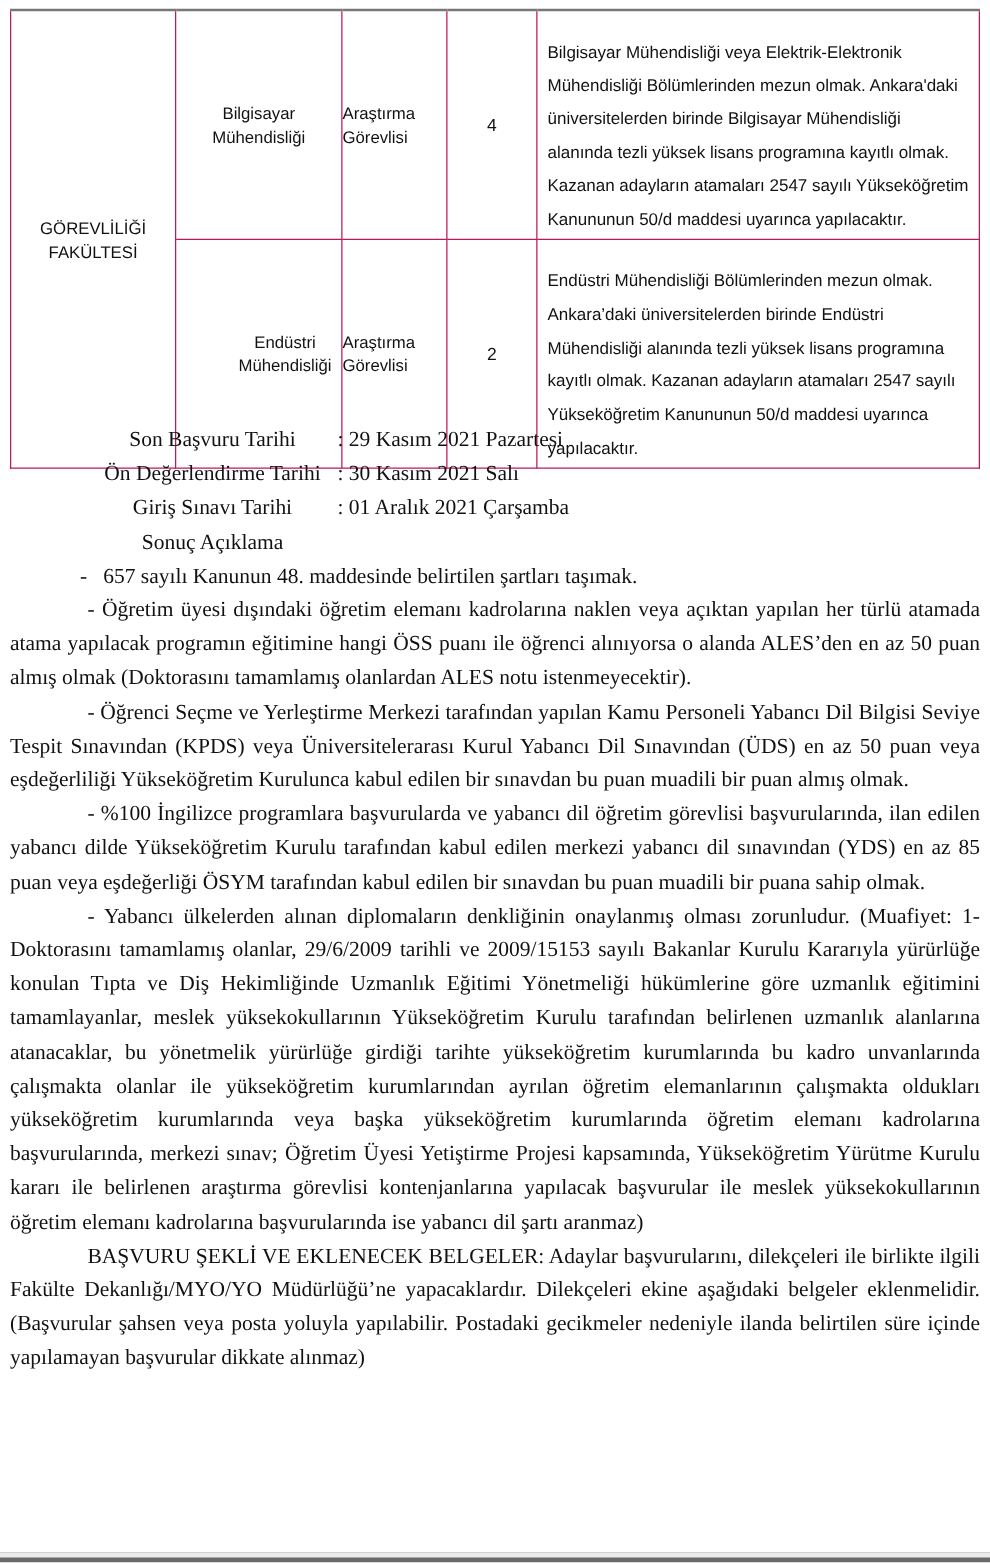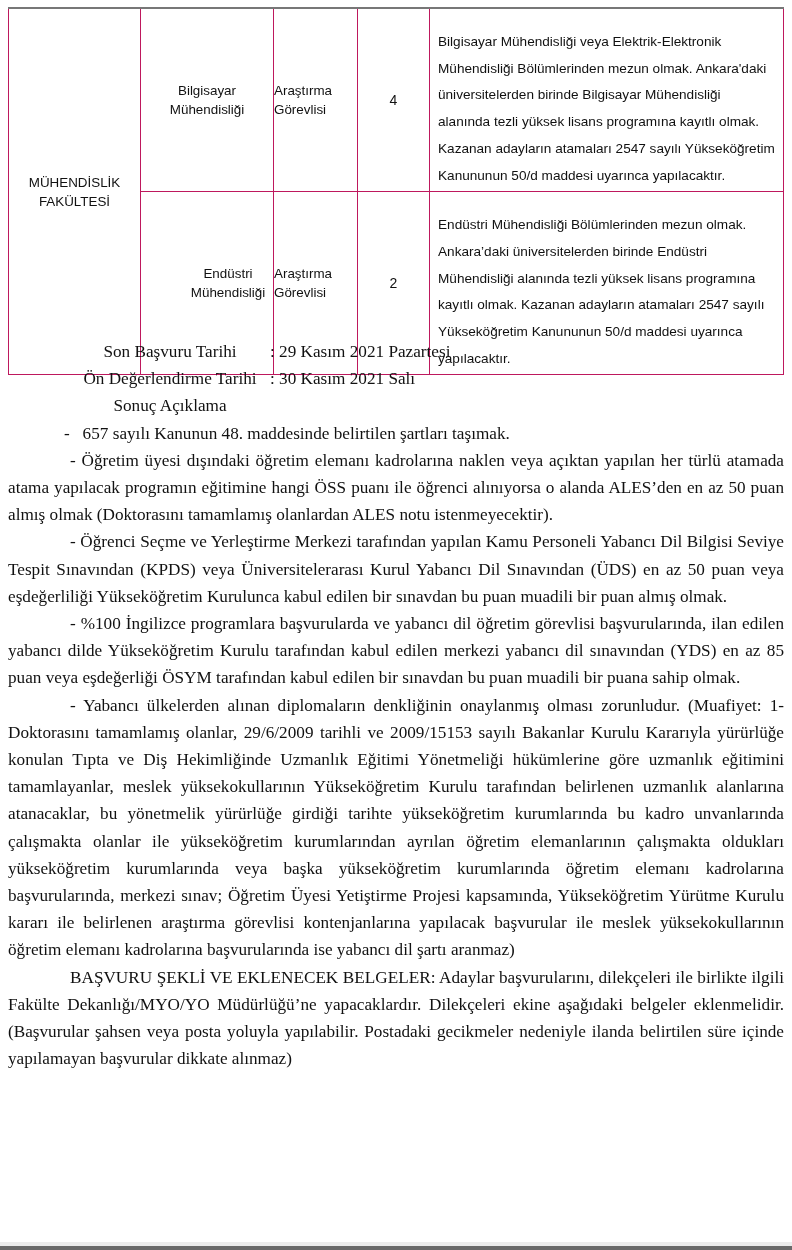--- a/index.html
+++ b/index.html
@@ -34,21 +34,21 @@
     background: #6a6a6a; border-top: 4px solid #ececec;
   }
 </style>
 </head>
 <body>
 
 <table class="tbl">
   <tbody>
       <tr class="r1">
     <td class="fac top-border" rowspan="2">
-      <span style="display:inline-block;width:100px;">MÜHENDİSLİK FAKÜLTESİ</span>
+      <span style="display:inline-block;width:100px;">GÖREVLİLİĞİ FAKÜLTESİ</span>
     </td>
     <td class="dept top-border">
       <span style="display:inline-block;width:90px;">Bilgisayar Mühendisliği</span>
     </td>
     <td class="title top-border">
       <span style="display:inline-block;width:70px;">Araştırma Görevlisi</span>
     </td>
     <td class="count top-border">4</td>
     <td class="req top-border">Bilgisayar Mühendisliği veya Elektrik-Elektronik Mühendisliği Bölümlerinden mezun olmak. Ankara'daki üniversitelerden birinde Bilgisayar Mühendisliği alanında tezli yüksek lisans programına kayıtlı olmak. Kazanan adayların atamaları 2547 sayılı Yükseköğretim Kanununun 50/d maddesi uyarınca yapılacaktır.</td>
   </tr>
@@ -68,20 +68,24 @@
 <div class="doc">
   <div class="sched">
     <span class="lbl">Son Başvuru Tarihi</span>
     <span class="val">: 29 Kasım 2021 Pazartesi</span>
   </div>
   <div class="sched">
     <span class="lbl">Ön Değerlendirme Tarihi</span>
     <span class="val">: 30 Kasım 2021 Salı</span>
   </div>
   <div class="sched">
+    <span class="lbl">Giriş Sınavı Tarihi</span>
+    <span class="val">: 01 Aralık 2021 Çarşamba</span>
+  </div>
+  <div class="sched">
     <span class="lbl">Sonuç Açıklama</span>
   </div>
   <p class="bullet0" style="padding-left:56px;white-space:pre;">-   657 sayılı Kanunun 48. maddesinde belirtilen şartları taşımak.</p>
   <p class="ind">-  Öğretim üyesi dışındaki öğretim elemanı kadrolarına naklen veya açıktan yapılan her türlü atamada atama yapılacak programın eğitimine hangi ÖSS puanı ile öğrenci alınıyorsa o alanda ALES’den en az 50 puan almış olmak (Doktorasını tamamlamış olanlardan ALES notu istenmeyecektir).</p>
   <p class="ind">-  Öğrenci Seçme ve Yerleştirme Merkezi tarafından yapılan Kamu Personeli Yabancı Dil Bilgisi Seviye Tespit Sınavından (KPDS) veya Üniversitelerarası Kurul Yabancı Dil Sınavından (ÜDS) en az 50 puan veya eşdeğerliliği Yükseköğretim Kurulunca kabul edilen bir sınavdan bu puan muadili bir puan almış olmak.</p>
   <p class="ind">- %100 İngilizce programlara başvurularda ve yabancı dil öğretim görevlisi başvurularında, ilan edilen yabancı dilde Yükseköğretim Kurulu tarafından kabul edilen merkezi yabancı dil sınavından (YDS) en az 85 puan veya eşdeğerliği ÖSYM tarafından kabul edilen bir sınavdan bu puan muadili bir puana sahip olmak.</p>
   <p class="ind">-  Yabancı ülkelerden alınan diplomaların denkliğinin onaylanmış olması zorunludur. (Muafiyet: 1-Doktorasını tamamlamış olanlar, 29/6/2009 tarihli ve 2009/15153 sayılı Bakanlar Kurulu Kararıyla yürürlüğe konulan Tıpta ve Diş Hekimliğinde Uzmanlık Eğitimi Yönetmeliği hükümlerine göre uzmanlık eğitimini tamamlayanlar, meslek yüksekokullarının Yükseköğretim Kurulu tarafından belirlenen uzmanlık alanlarına atanacaklar, bu yönetmelik yürürlüğe girdiği tarihte yükseköğretim kurumlarında bu kadro unvanlarında çalışmakta olanlar ile yükseköğretim kurumlarından ayrılan öğretim elemanlarının çalışmakta oldukları yükseköğretim kurumlarında veya başka yükseköğretim kurumlarında öğretim elemanı kadrolarına başvurularında, merkezi sınav; Öğretim Üyesi Yetiştirme Projesi kapsamında, Yükseköğretim Yürütme Kurulu kararı ile belirlenen araştırma görevlisi kontenjanlarına yapılacak başvurular ile meslek yüksekokullarının öğretim elemanı kadrolarına başvurularında ise yabancı dil şartı aranmaz)</p>
   <p class="ind">BAŞVURU ŞEKLİ VE EKLENECEK BELGELER: Adaylar başvurularını, dilekçeleri ile birlikte ilgili Fakülte Dekanlığı/MYO/YO Müdürlüğü’ne yapacaklardır. Dilekçeleri ekine aşağıdaki belgeler eklenmelidir. (Başvurular şahsen veya posta yoluyla yapılabilir. Postadaki gecikmeler nedeniyle ilanda belirtilen süre içinde yapılamayan başvurular dikkate alınmaz)</p>
 </div>
 

